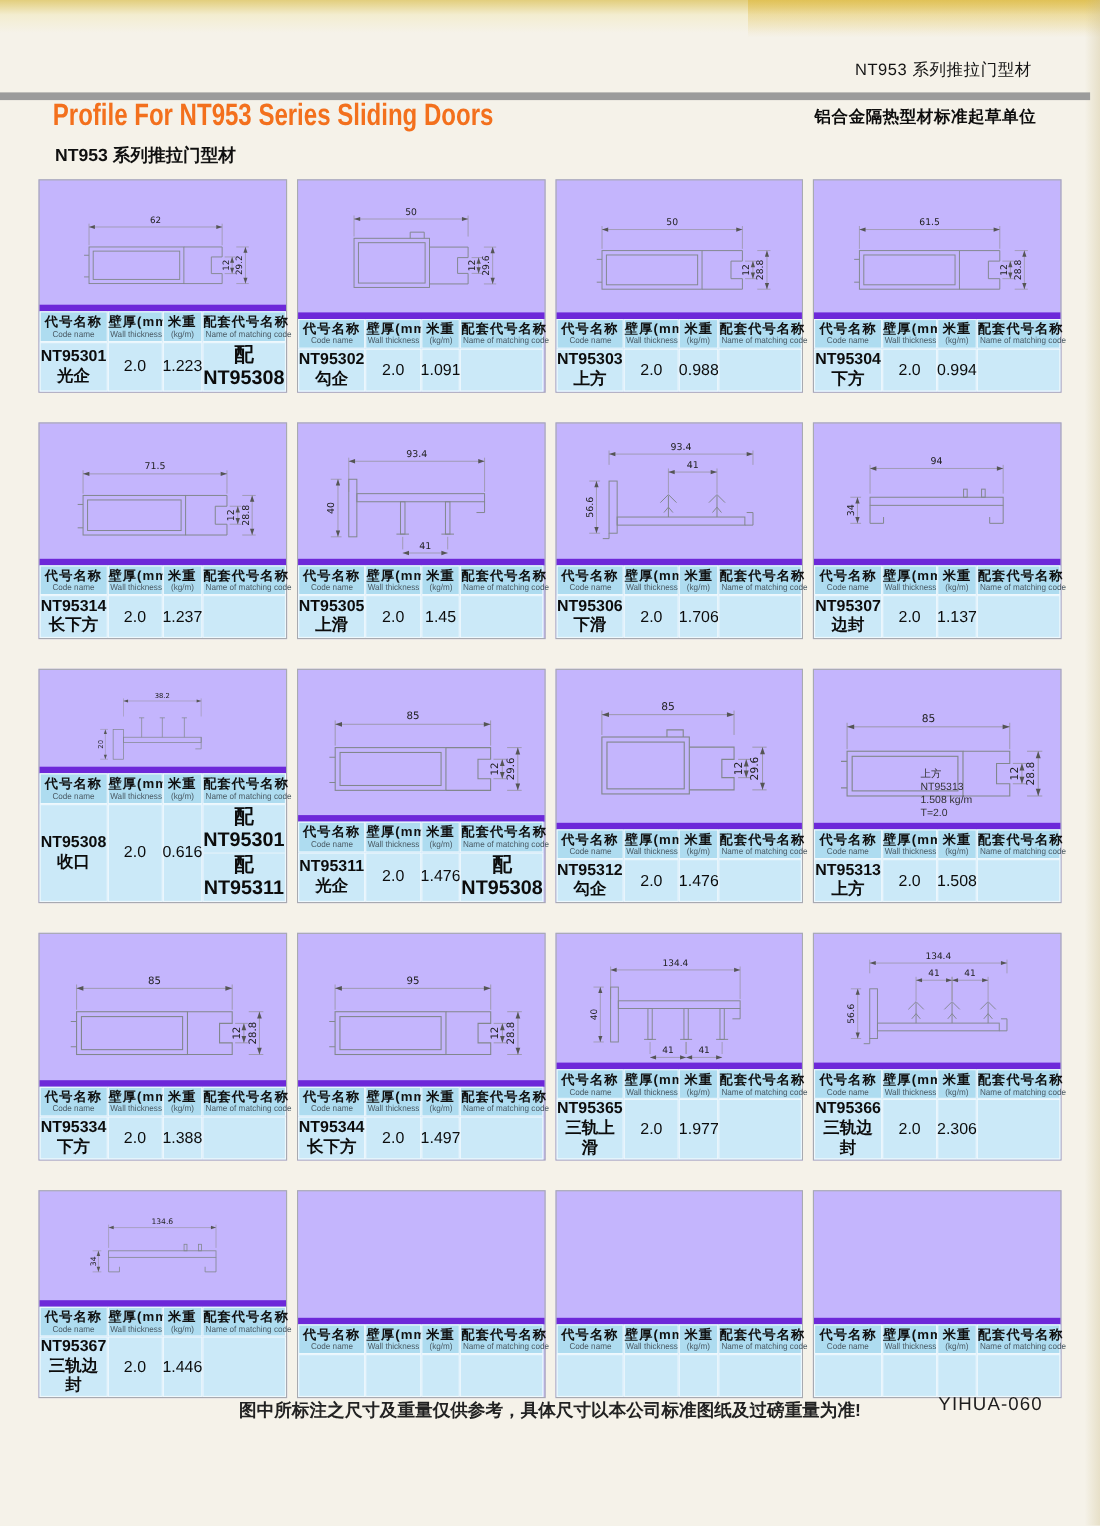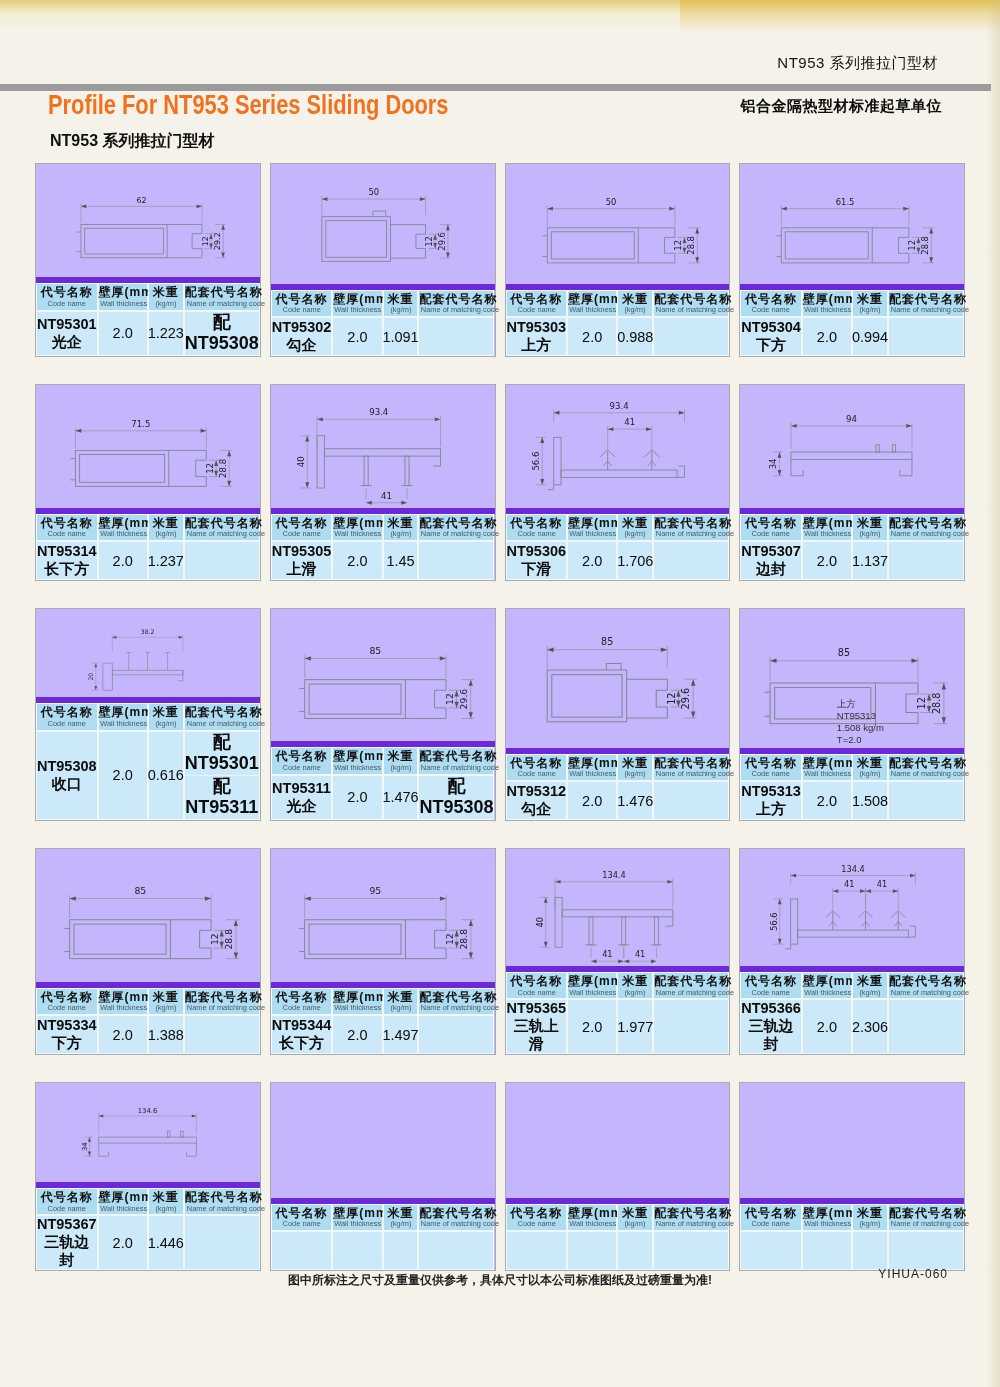--- a/index.html
+++ b/index.html
@@ -44,22 +44,22 @@
   .dc{background:#cbe9f8;border:1px solid #eef8fd;min-height:37px;
     display:flex;flex-direction:column;justify-content:center;align-items:center;text-align:center}
   .codeln{font-size:14.5px;font-weight:600;color:#0c0c0c;line-height:1.15}
   .nameln{font-size:15px;font-weight:600;color:#0c0c0c;line-height:1.2}
   .val{font-size:14.5px;color:#0c0c0c}
   .matchln{font-size:18px;font-weight:700;color:#0c0c0c;line-height:1.2;width:100%;
     display:flex;align-items:center;justify-content:center;flex:1}
   .matchln + .matchln{border-top:1px solid #e6f4fb}
 
   .foot-note{position:absolute;top:1272px;left:0;width:1000px;text-align:center;
-    font-size:12px;font-weight:600;color:#222}
-  .foot-code{position:absolute;top:1267px;right:52px;font-size:12px;color:#1d1d1d;letter-spacing:1px}
+    font-size:16px;font-weight:600;color:#222}
+  .foot-code{position:absolute;top:1267px;right:52px;font-size:17px;color:#1d1d1d;letter-spacing:1px}
 </style>
 </head>
 <body>
 
 <div class="page">
   <div class="top-band"></div>
   <div class="top-corner"></div>
   <div class="right-edge"></div>
 
   <div class="hdr-right-top">NT953 系列推拉门型材</div>

